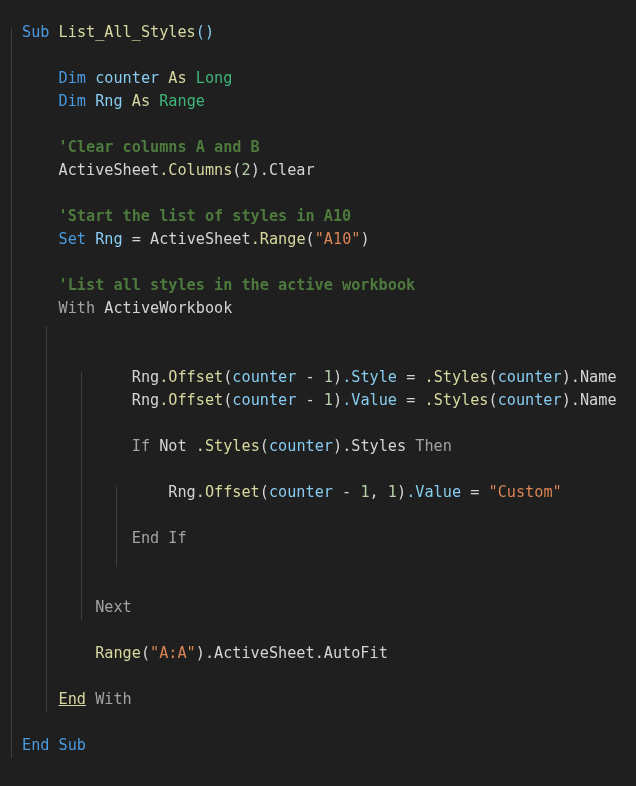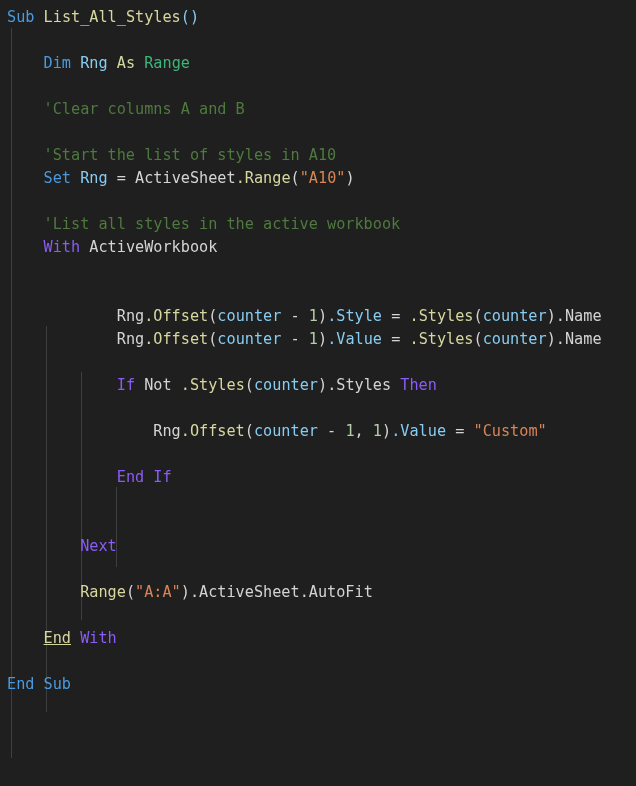--- a/index.html
+++ b/index.html
@@ -11,21 +11,21 @@
     width: 636px;
     height: 786px;
     overflow: hidden;
     font-family: "DejaVu Sans Mono", "Liberation Mono", monospace;
   }
   #editor {
     position: relative;
     width: 636px;
     height: 608px;
     background: #1e1f1e;
-    padding: 1px;
+    padding: 16px;
     box-sizing: border-box;
   }
   .guides {
     position: absolute;
     top: 0; left: 0;
     width: 636px;
     height: 786px;
     pointer-events: none;
   }
   .guide {
@@ -43,28 +43,28 @@
     height: 23px;
     line-height: 23px;
     white-space: pre;
     font-size: 15.2px;
     letter-spacing: 0px;
     padding-left: 6px;
     color: #d4d4d4;
   }
   
   .kw-blue   { color: #4a9ae0; }   
-  .kw-purple { color: #8b5cf6; }   
+  .kw-purple { color: #a3a3a3; }   
   .fn-yellow { color: #d7d7a0; }   
   .var-blue  { color: #88ccf2; }   
   .type-teal { color: #3fb57a; }   
   .as-khaki  { color: #d7d7a0; }   
   .num-green { color: #b5cea8; }   
   .str-org   { color: #d98555; }   
-  .cmt-green { color: #4e7a3e; }   
+  .cmt-green { color: #4e7a3e; font-weight: bold; }   
   .plain     { color: #d4d4d4; }   
   .punct     { color: #d4d4d4; }
   .endw-y    { color: #d7d7a0; text-decoration: underline; }
 </style>
 </head>
 <body>
 
 <div id="editor">
 
   <div class="guides">
@@ -73,28 +73,30 @@
     <div class="guide" style="left:81px; top:372px; height:248px;"></div>
     <div class="guide" style="left:116px; top:487px; height:80px;"></div>
   </div>
 
   <div class="code">
 
     <div class="line"><span class="kw-blue">Sub</span><span class="plain"> </span><span class="fn-yellow">List_All_Styles</span><span class="var-blue">()</span></div>
 
     <div class="line"> </div>
 
+    <div class="line">    <span class="kw-blue">Dim</span> <span class="var-blue">counter</span> <span class="as-khaki">As</span> <span class="type-teal">Long</span></div>
 
     <div class="line">    <span class="kw-blue">Dim</span> <span class="var-blue">Rng</span> <span class="as-khaki">As</span> <span class="type-teal">Range</span></div>
 
     <div class="line"> </div>
 
     <div class="line">    <span class="cmt-green">'Clear columns A and B</span></div>
 
 
+    <div class="line">    <span class="plain">ActiveSheet</span><span class="fn-yellow">.Columns</span><span class="punct">(</span><span class="num-green">2</span><span class="punct">)</span><span class="plain">.Clear</span></div>
 
     <div class="line"> </div>
 
     <div class="line">    <span class="cmt-green">'Start the list of styles in A10</span></div>
 
     <div class="line">    <span class="kw-blue">Set</span> <span class="var-blue">Rng</span> <span class="punct">=</span> <span class="plain">ActiveSheet</span><span class="fn-yellow">.Range</span><span class="punct">(</span><span class="str-org">"A10"</span><span class="punct">)</span></div>
 
     <div class="line"> </div>
 
     <div class="line">    <span class="cmt-green">'List all styles in the active workbook</span></div>

